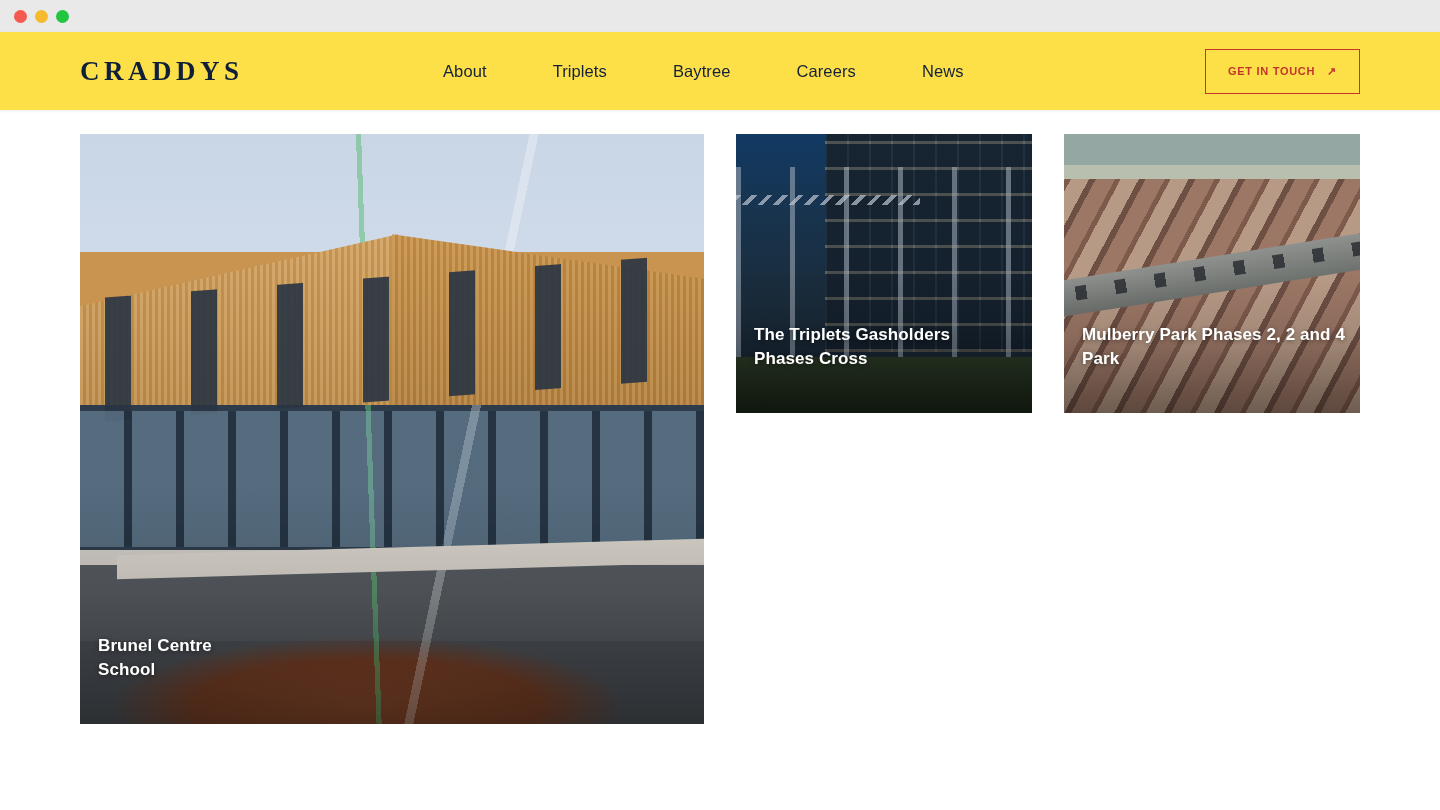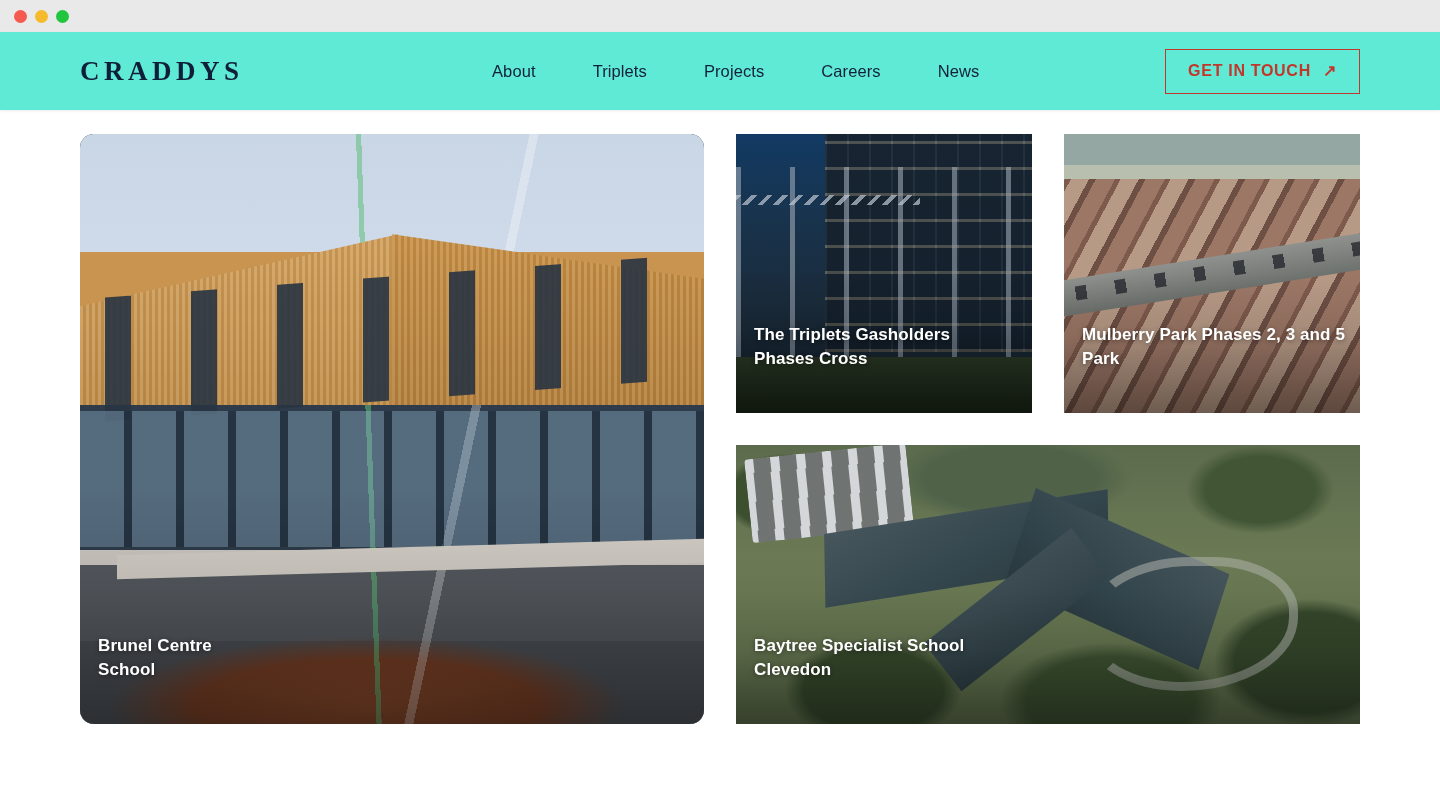--- a/index.html
+++ b/index.html
@@ -20,63 +20,63 @@
     gap: 8px;
   }
   .dot { width: 13px; height: 13px; border-radius: 50%; }
   .dot.red    { background: #f45a4f; }
   .dot.yellow { background: #f5bb2c; }
   .dot.green  { background: #21c540; }
 
   
   .site-header {
     height: 78px;
-    background: #5eead4;
+    background: #fde047;
     display: flex;
     align-items: center;
     position: relative;
     box-shadow: 0 1px 3px rgba(20,30,60,0.09);
     z-index: 5;
   }
   .logo {
     position: absolute;
     left: 80px;
     font-family: "Liberation Serif", serif;
     font-weight: bold;
     font-size: 27px;
     letter-spacing: 4.5px;
     color: #101f39;
     white-space: nowrap;
   }
   .main-nav {
     position: absolute;
-    left: 492px;
+    left: 443px;
     display: flex;
     align-items: center;
-    gap: 4px;
+    gap: 13px;
   }
   .nav-link {
     font-size: 16.5px;
     color: #13203a;
     letter-spacing: 0.1px;
     text-decoration: none;
     cursor: pointer;
     padding: 8px 0;
     margin-right: 53px;
     white-space: nowrap;
   }
   .nav-link:last-child { margin-right: 0; text-align: right; }
 
   .cta-button {
     position: absolute;
     right: 80px;
     border: 1.5px solid #c4352b;
     background: transparent;
     color: #c4352b;
-    font-size: 16px;
+    font-size: 11px;
     font-weight: bold;
     letter-spacing: 0.7px;
     padding: 0 22px;
     height: 45px;
     display: flex;
     align-items: center;
     gap: 12px;
     cursor: pointer;
     font-family: "Liberation Sans", sans-serif;
   }
@@ -95,21 +95,21 @@
     grid-template-rows: 279px 279px;
     gap: 32px;
   }
   .card {
     position: relative;
     overflow: hidden;
     cursor: pointer;
     background: #0f172a;
     padding-left: 20px;
   }
-  .card-a { grid-column: 1; grid-row: 1 / span 2; border-radius: 14px; }
+  .card-a { grid-column: 1; grid-row: 1 / span 2; }
   .card-b { grid-column: 2; grid-row: 1; }
   .card-c { grid-column: 3; grid-row: 1; }
   .card-d { grid-column: 2 / span 2; grid-row: 2; }
 
   .card-caption {
     position: absolute;
     left: 18px;
     bottom: 42px;
     color: #ffffff;
     font-size: 17px;
@@ -321,21 +321,21 @@
   <span class="dot green"></span>
 </div>
 
 <header class="site-header">
 
   <div class="logo">CRADDYS</div>
 
   <nav class="main-nav">
     <a class="nav-link">About</a>
     <a class="nav-link">Triplets</a>
-    <a class="nav-link">Projects</a>
+    <a class="nav-link">Baytree</a>
     <a class="nav-link">Careers</a>
     <a class="nav-link">News</a>
   </nav>
 
   <button class="cta-button">
     <span>GET IN TOUCH</span>
     <span class="cta-arrow">↗</span>
   </button>
 
 </header>
@@ -373,36 +373,21 @@
     </a>
 
     <a class="card card-c">
       <div class="img-mulberry">
         <div class="roofs"></div>
           <div class="road"></div>
         <div class="cars"></div>
           <div class="grad"></div>
       </div>
       <div class="card-caption">
-        <span>Mulberry Park Phases 2, 3 and 5</span>
+        <span>Mulberry Park Phases 2, 2 and 4</span>
         <span class="loc">Park</span>
       </div>
     </a>
 
-    <a class="card card-d">
-      <div class="img-baytree">
-        <div class="trees"></div>
-          <div class="carpark"></div>
-        <div class="roofA"></div>
-          <div class="roofB"></div>
-          <div class="roofC"></div>
-        <div class="path"></div>
-          <div class="grad"></div>
-      </div>
-      <div class="card-caption">
-        <span>Baytree Specialist School</span>
-        <span class="loc">Clevedon</span>
-      </div>
-    </a>
 
   </div>
 
 </main>
 
 </body></html>

